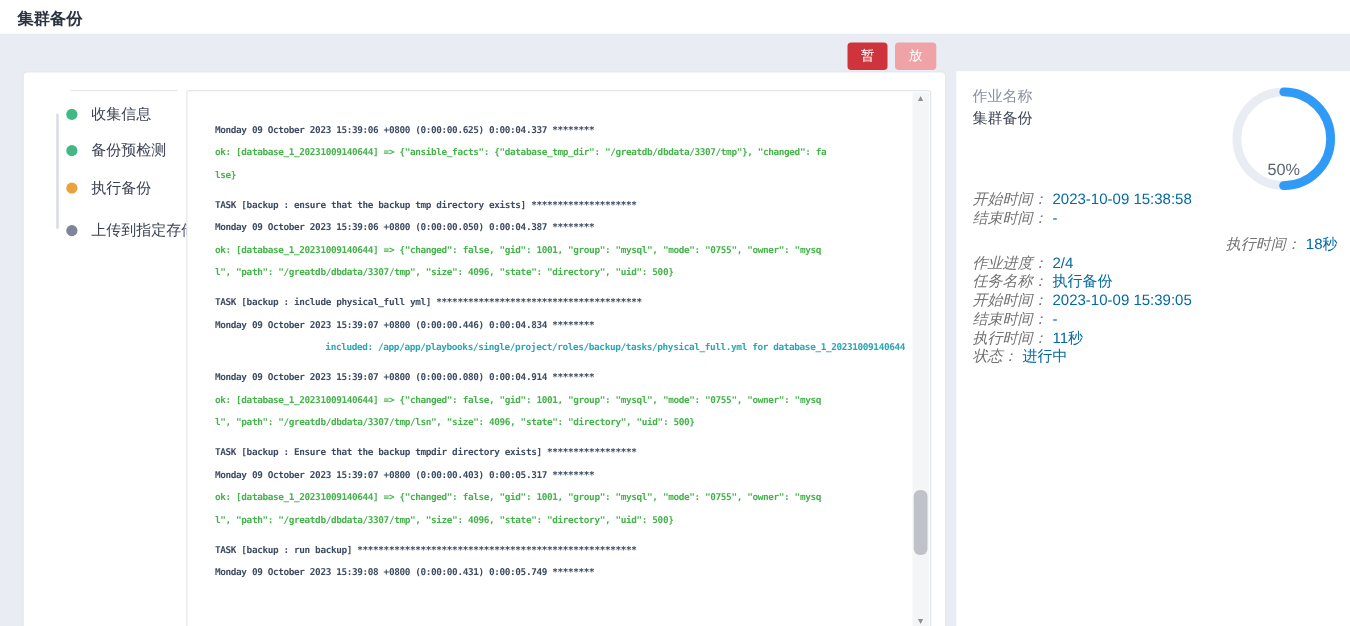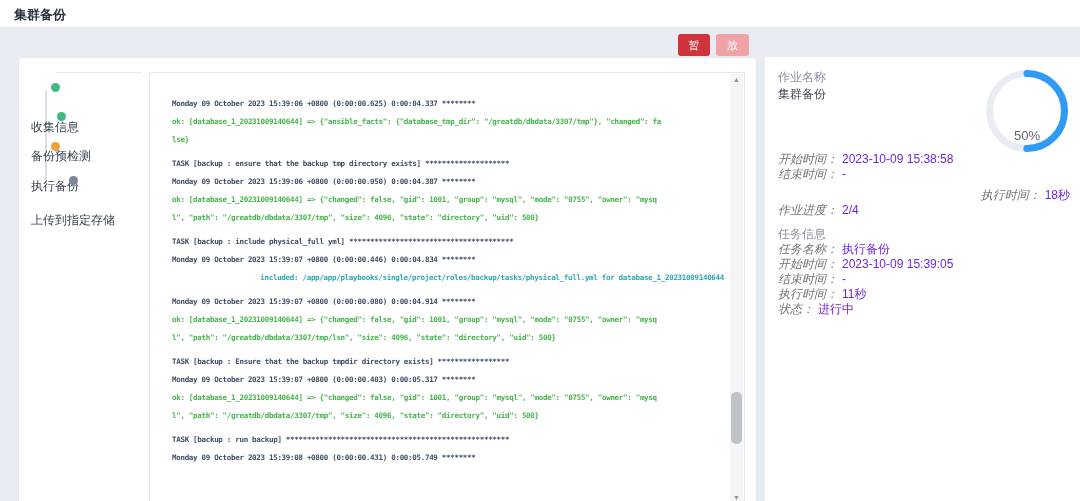--- a/index.html
+++ b/index.html
@@ -16,21 +16,21 @@
   .btn-abandon { left:716px; width:33px; background:#f0a3a7; }
   .card { position:absolute; background:#ffffff; }
   .card-left { left:18px; top:57px; width:739px; height:470px;
     border:1px solid #e3e7ee; border-radius:4px 4px 0 0; }
   .card-right { left:765px; top:57px; width:315px; height:470px; }
   
   .steps-divider { position:absolute; left:37px; top:14px; width:86px; height:1px;
     background:#e6e9ef; }
   .steps-line { position:absolute; left:26px; top:33px; width:2px; height:92px;
     background:#d8dce4; }
-  .step { position:absolute; left:12px; display:flex; align-items:center; gap:27px;flex-direction:column; }
+  .step { position:absolute; left:34px; display:flex; align-items:center; gap:11px; }
   .step .dot { width:9px; height:9px; border-radius:50%; flex:0 0 auto; }
   .step.done .dot { background:#42b983; }
   .step.running .dot { background:#e8a33d; }
   .step.pending .dot { background:#7e8598; }
   .step .lbl { font-size:12px; color:#3a4254; white-space:nowrap; }
   
   .logbox { position:absolute; left:130px; top:14px; width:596px; height:434px;
     border:1px solid #e3e7ed; border-radius:2px; background:#ffffff; overflow:hidden; }
   .logscroll { position:absolute; left:0; top:0; width:580px; height:434px;
     overflow:hidden; padding:22px 6px 0 22px; }
@@ -50,21 +50,21 @@
     background:#bfc3c9; border-radius:5px; }
   
   .jp-label { position:absolute; left:13px; top:12px; font-size:12px; color:#8a90a0; }
   .jp-value { position:absolute; left:13px; top:29px; font-size:12px; color:#3f4656; }
   .ring-wrap { position:absolute; left:218px; top:10px; width:88px; height:88px; }
   .ring-text { position:absolute; left:0; top:37px; width:88px; text-align:center;
     font-size:13px; color:#5f6670;margin-top:24px; }
   .info { position:absolute; left:13px; top:94px; right:10px; }
   .info-row { height:15px; font-size:12px; white-space:nowrap; }
   .info-row .l { color:#737373;font-style:italic; }
-  .info-row .v { color:#6d28d9; margin-left:4px; }
+  .info-row .v { color:#0369a1; margin-left:4px; }
   .gap6 { margin-top:6px;text-align:right; }
   .section-title { height:15px; font-size:12px; color:#8a90a0; margin-top:9px; }
 </style>
 </head>
 <body>
 
 <div class="topbar">
   <span class="title">集群备份</span>
 </div>
 
@@ -145,20 +145,19 @@
       <circle cx="44" cy="44" r="37.5" fill="none" stroke="#2f9bf7" stroke-width="7" stroke-linecap="round" stroke-dasharray="117.8 235.6" transform="rotate(-90 44 44)"></circle>
     </svg>
     <div class="ring-text">50%</div>
   </div>
 
   <div class="info" id="job-rows">
       <div class="info-row"><span class="l">开始时间：</span><span class="v">2023-10-09 15:38:58</span></div>
       <div class="info-row"><span class="l">结束时间：</span><span class="v">-</span></div>
       <div class="info-row gap6"><span class="l">执行时间：</span><span class="v">18秒</span></div>
       <div class="info-row"><span class="l">作业进度：</span><span class="v">2/4</span></div>
-      <div class="section-title">任务信息</div>
       <div class="info-row"><span class="l">任务名称：</span><span class="v">执行备份</span></div>
       <div class="info-row"><span class="l">开始时间：</span><span class="v">2023-10-09 15:39:05</span></div>
       <div class="info-row"><span class="l">结束时间：</span><span class="v">-</span></div>
       <div class="info-row"><span class="l">执行时间：</span><span class="v">11秒</span></div>
       <div class="info-row"><span class="l">状态：</span><span class="v">进行中</span></div>
     </div>
 </div>
 
 </body></html>

